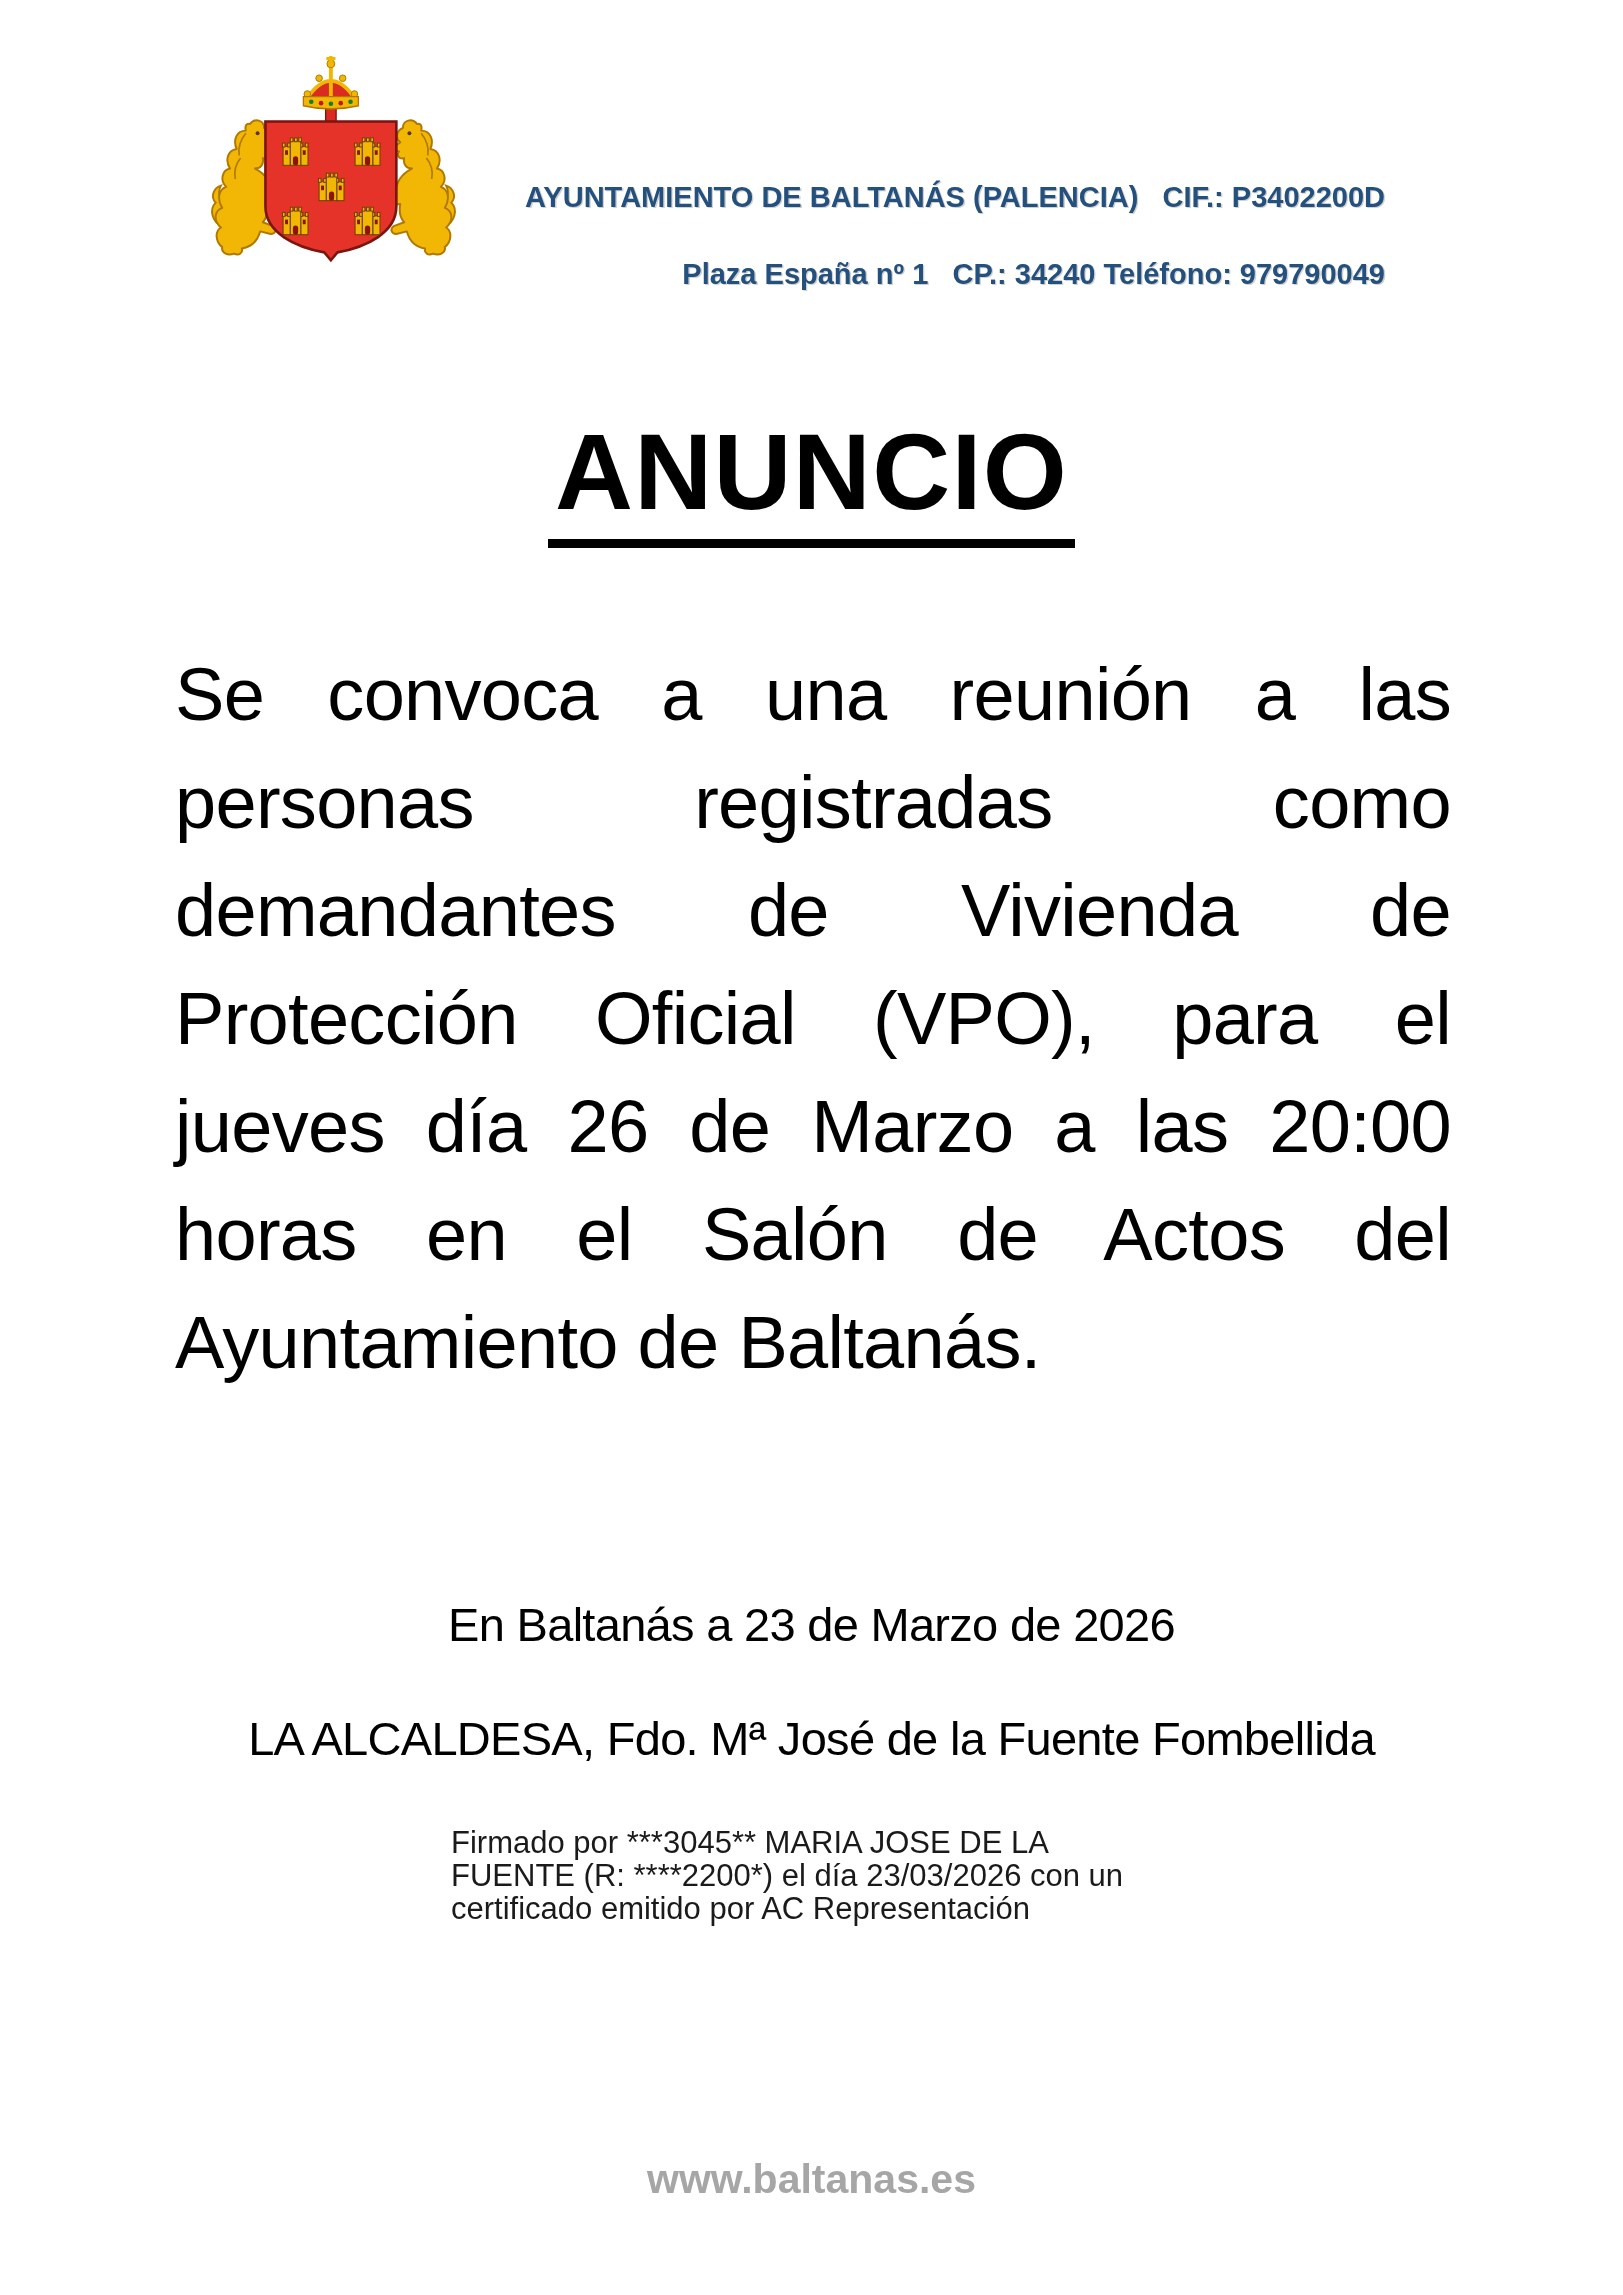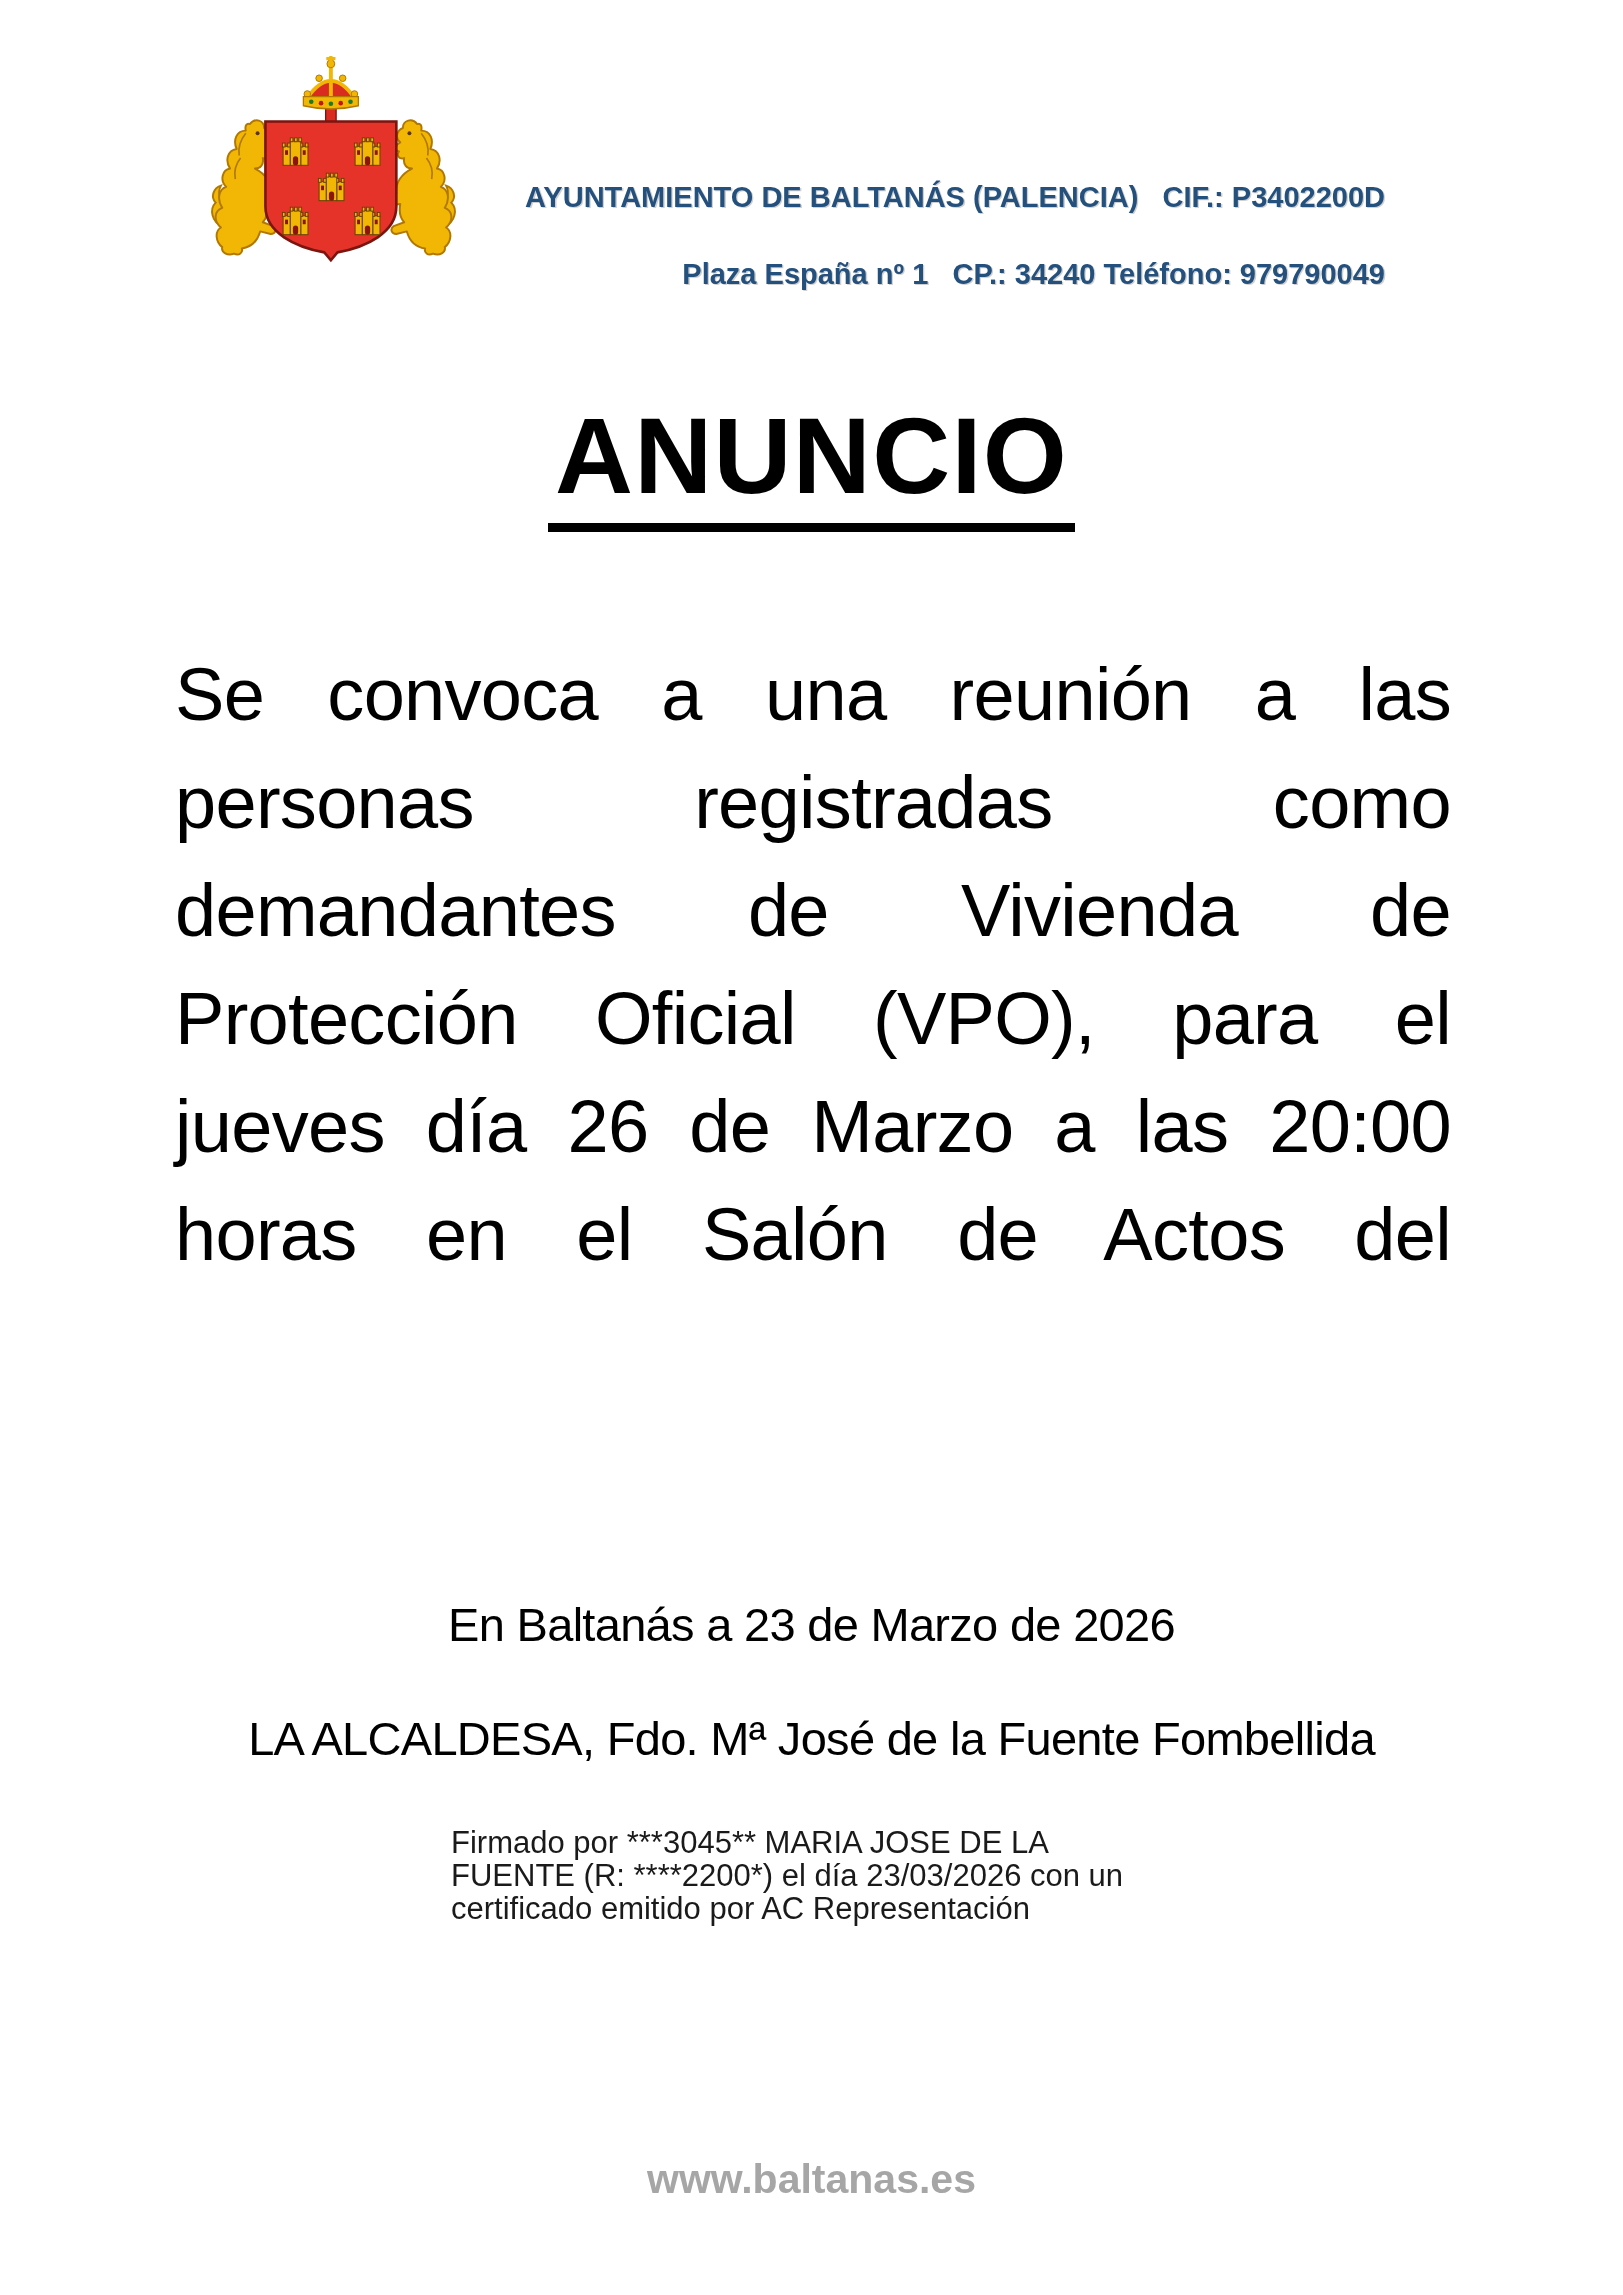--- a/index.html
+++ b/index.html
@@ -28,21 +28,21 @@
     position:absolute;left:481px;top:156px;width:904px;
     text-align:right;color:var(--header_blue);font-weight:bold;
     white-space:pre;
   }
   .header-line1{font-size:29px;line-height:34px;text-shadow:1.3px 1.3px 0 rgba(120,120,120,.35);}
   .header-line2{font-size:29px;line-height:34px;margin-top:19px;text-shadow:1.3px 1.3px 0 rgba(120,120,120,.35);}
 
   
   .title-wrap{position:absolute;left:0;top:402px;width:100%;text-align:center;}
   .doc-title{
-    display:inline-block;margin:0;font-size:108px;line-height:108px;font-weight:bold;
+    display:inline-block;margin:16px;font-size:108px;line-height:108px;font-weight:bold;
     letter-spacing:1.3px;padding:0 6.5px 13px 6.5px;border-bottom:9.2px solid #000;
   }
 
   
   .body-block{
     position:absolute;left:175px;top:641px;width:1276px;
     font-size:74px;line-height:108px;letter-spacing:-0.7px;
   }
   .body-line{text-align:justify;text-align-last:justify;}
   .body-line.last{text-align:left;text-align-last:left;}
@@ -141,20 +141,21 @@
     <h1 class="doc-title">ANUNCIO</h1>
   </div>
 
   <div class="body-block">
     <div class="body-line">Se convoca a una reunión a las</div>
     <div class="body-line">personas registradas como</div>
     <div class="body-line">demandantes de Vivienda de</div>
     <div class="body-line">Protección Oficial (VPO), para el</div>
     <div class="body-line">jueves día 26 de Marzo a las 20:00</div>
     <div class="body-line">horas en el Salón de Actos del</div>
+    <div class="body-line last">Ayuntamiento de Baltanás.</div>
   </div>
 
   <div class="date-line">En Baltanás a 23 de Marzo de 2026</div>
   <div class="sig-line">LA ALCALDESA, Fdo. Mª José de la Fuente Fombellida</div>
 
   <div class="cert-block">
     <div>Firmado por ***3045** MARIA JOSE DE LA</div>
     <div>FUENTE (R: ****2200*) el día 23/03/2026 con un</div>
     <div>certificado emitido por AC Representación</div>
   </div>

